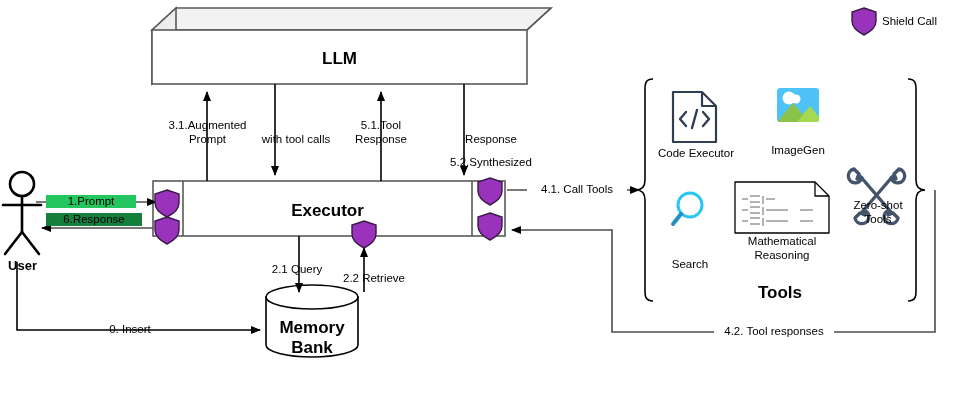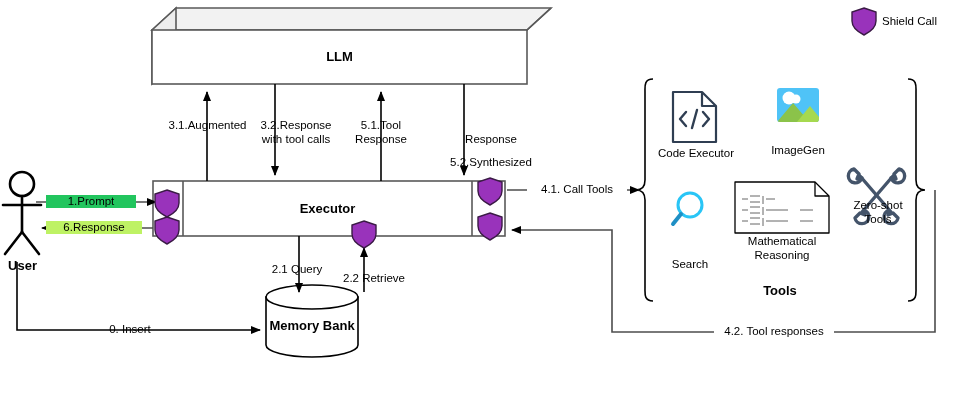--- a/index.html
+++ b/index.html
@@ -37,21 +37,21 @@
   .caption {
     position: absolute;
     font-size: 14.5px;
     text-align: center;
     width: 970px;
     left: 0;
   }
   .boxtitle {
     position: absolute;
     font-weight: bold;
-    font-size: 13px;
+    font-size: 17px;
     text-align: center;
   }
 </style>
 </head>
 <body>
 
 <div id="canvas">
 
   <svg class="layer" viewBox="0 0 970 411">
     <defs>
@@ -214,27 +214,27 @@
   </svg>
 
   <div class="boxtitle" style="left:152px; top:49px; width:375px;">LLM</div>
   <div class="boxtitle" style="left:183px; top:201px; width:289px;">Executor</div>
   <div class="boxtitle" style="left:266px; top:318px; width:92px;">Memory Bank</div>
   <div class="boxtitle" style="left:0px; top:258px; width:45px; font-size:13px;">User</div>
   <div class="boxtitle" style="left:715px; top:283px; width:130px;">Tools</div>
 
   <div class="lbl" style="left:85px; top:323px; width:90px;">0. Insert</div>
   <div class="lbl" style="left:46px; top:195px; width:90px; background:#22c55e;">1.Prompt</div>
-  <div class="lbl" style="left:46px; top:221px; width:96px; background:#bef264;">6.Response</div>
+  <div class="lbl" style="left:46px; top:213px; width:96px; background:#15803d;">6.Response</div>
   <div class="lbl" style="left:252px; top:263px; width:90px;">2.1 Query</div>
   <div class="lbl" style="left:327px; top:272px; width:94px;">2.2 Retrieve</div>
 
   <div class="lbl" style="left:140px; top:119px; width:135px;">3.1.Augmented</div>
-
-  <div class="lbl" style="left:231px; top:119px; width:130px;">3.2.Response</div>
+  <div class="lbl" style="left:140px; top:133px; width:135px;">Prompt</div>
+
   <div class="lbl" style="left:231px; top:133px; width:130px;">with tool calls</div>
 
   <div class="lbl" style="left:329px; top:119px; width:104px;">5.1.Tool</div>
   <div class="lbl" style="left:329px; top:133px; width:104px;">Response</div>
 
   <div class="lbl" style="left:422px; top:119px; width:138px;margin-top:37px;">5.2.Synthesized</div>
   <div class="lbl" style="left:422px; top:133px; width:138px;">Response</div>
 
   <div class="lbl" style="left:527px; top:183px; width:100px; background:#fff;">4.1. Call Tools</div>
   <div class="lbl" style="left:714px; top:325px; width:120px; background:#fff;">4.2. Tool responses</div>

